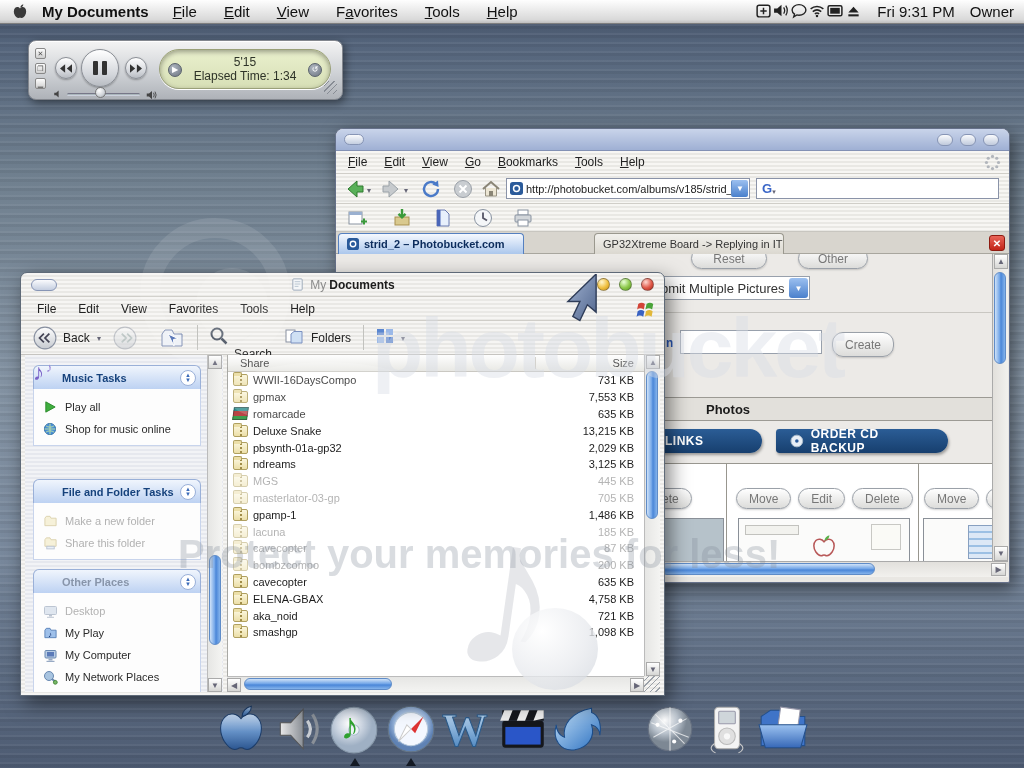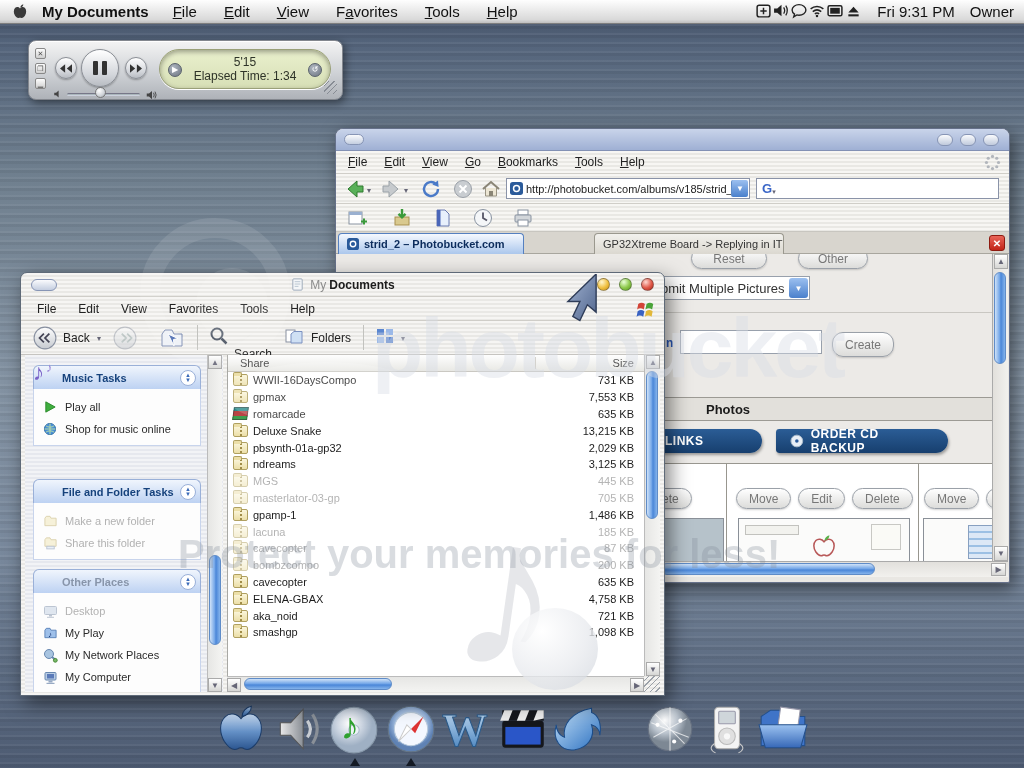--- a/index.html
+++ b/index.html
@@ -693,37 +693,37 @@
                   <svg width="15" height="14" viewBox="0 0 15 15">
                     <path d="M1.5 4.5l1.5-2h4l1 2h5.5v8H1.5z" fill="#9ec0ea" stroke="#5a82b8"></path>
                     <text x="5" y="11.5" font-size="8" fill="#1c3a78" font-weight="bold">♪</text>
                   </svg>
                 </span>
                 <span class="sb-label">My Play</span>
               </div>
               <div class="sb-item">
                 <span class="sb-ic">
                   <svg width="15" height="15" viewBox="0 0 15 15">
-                    <circle cx="6" cy="6" r="4.5" fill="#a8c4e0" stroke="#6888b0"></circle>
-                    <path d="M9 9l3.5 2.8" stroke="#6888b0" stroke-width="2"></path>
-                    <circle cx="12.3" cy="12.3" r="1.9" fill="#78b868" stroke="#4a8a3a"></circle>
-                  </svg>
-                </span>
-                <span class="sb-label">My Network Places</span>
-              </div>
-              <div class="sb-item">
-                <span class="sb-ic">
-                  <svg width="15" height="15" viewBox="0 0 15 15">
                     <rect x="2" y="2.5" width="11" height="7.5" rx="1" fill="#b8cce4" stroke="#6888b0"></rect>
                     <rect x="4" y="4" width="7" height="4.5" fill="#5a7ab8"></rect>
                     <rect x="5.5" y="10.5" width="4" height="2" fill="#98aac4"></rect>
                     <rect x="3.5" y="12.8" width="8" height="1.2" fill="#98aac4"></rect>
                   </svg>
                 </span>
                 <span class="sb-label">My Computer</span>
+              </div>
+              <div class="sb-item">
+                <span class="sb-ic">
+                  <svg width="15" height="15" viewBox="0 0 15 15">
+                    <circle cx="6" cy="6" r="4.5" fill="#a8c4e0" stroke="#6888b0"></circle>
+                    <path d="M9 9l3.5 2.8" stroke="#6888b0" stroke-width="2"></path>
+                    <circle cx="12.3" cy="12.3" r="1.9" fill="#78b868" stroke="#4a8a3a"></circle>
+                  </svg>
+                </span>
+                <span class="sb-label">My Network Places</span>
               </div>
             </div>
           </div>
         </div>
       <div id="sb-scroll">
         <span class="scroll-btn" id="sb-up">▲</span>
         <span class="aqua-vthumb" id="sb-thumb"></span>
         <span class="scroll-btn" id="sb-dn">▼</span>
       </div>
       <div id="fpane">

